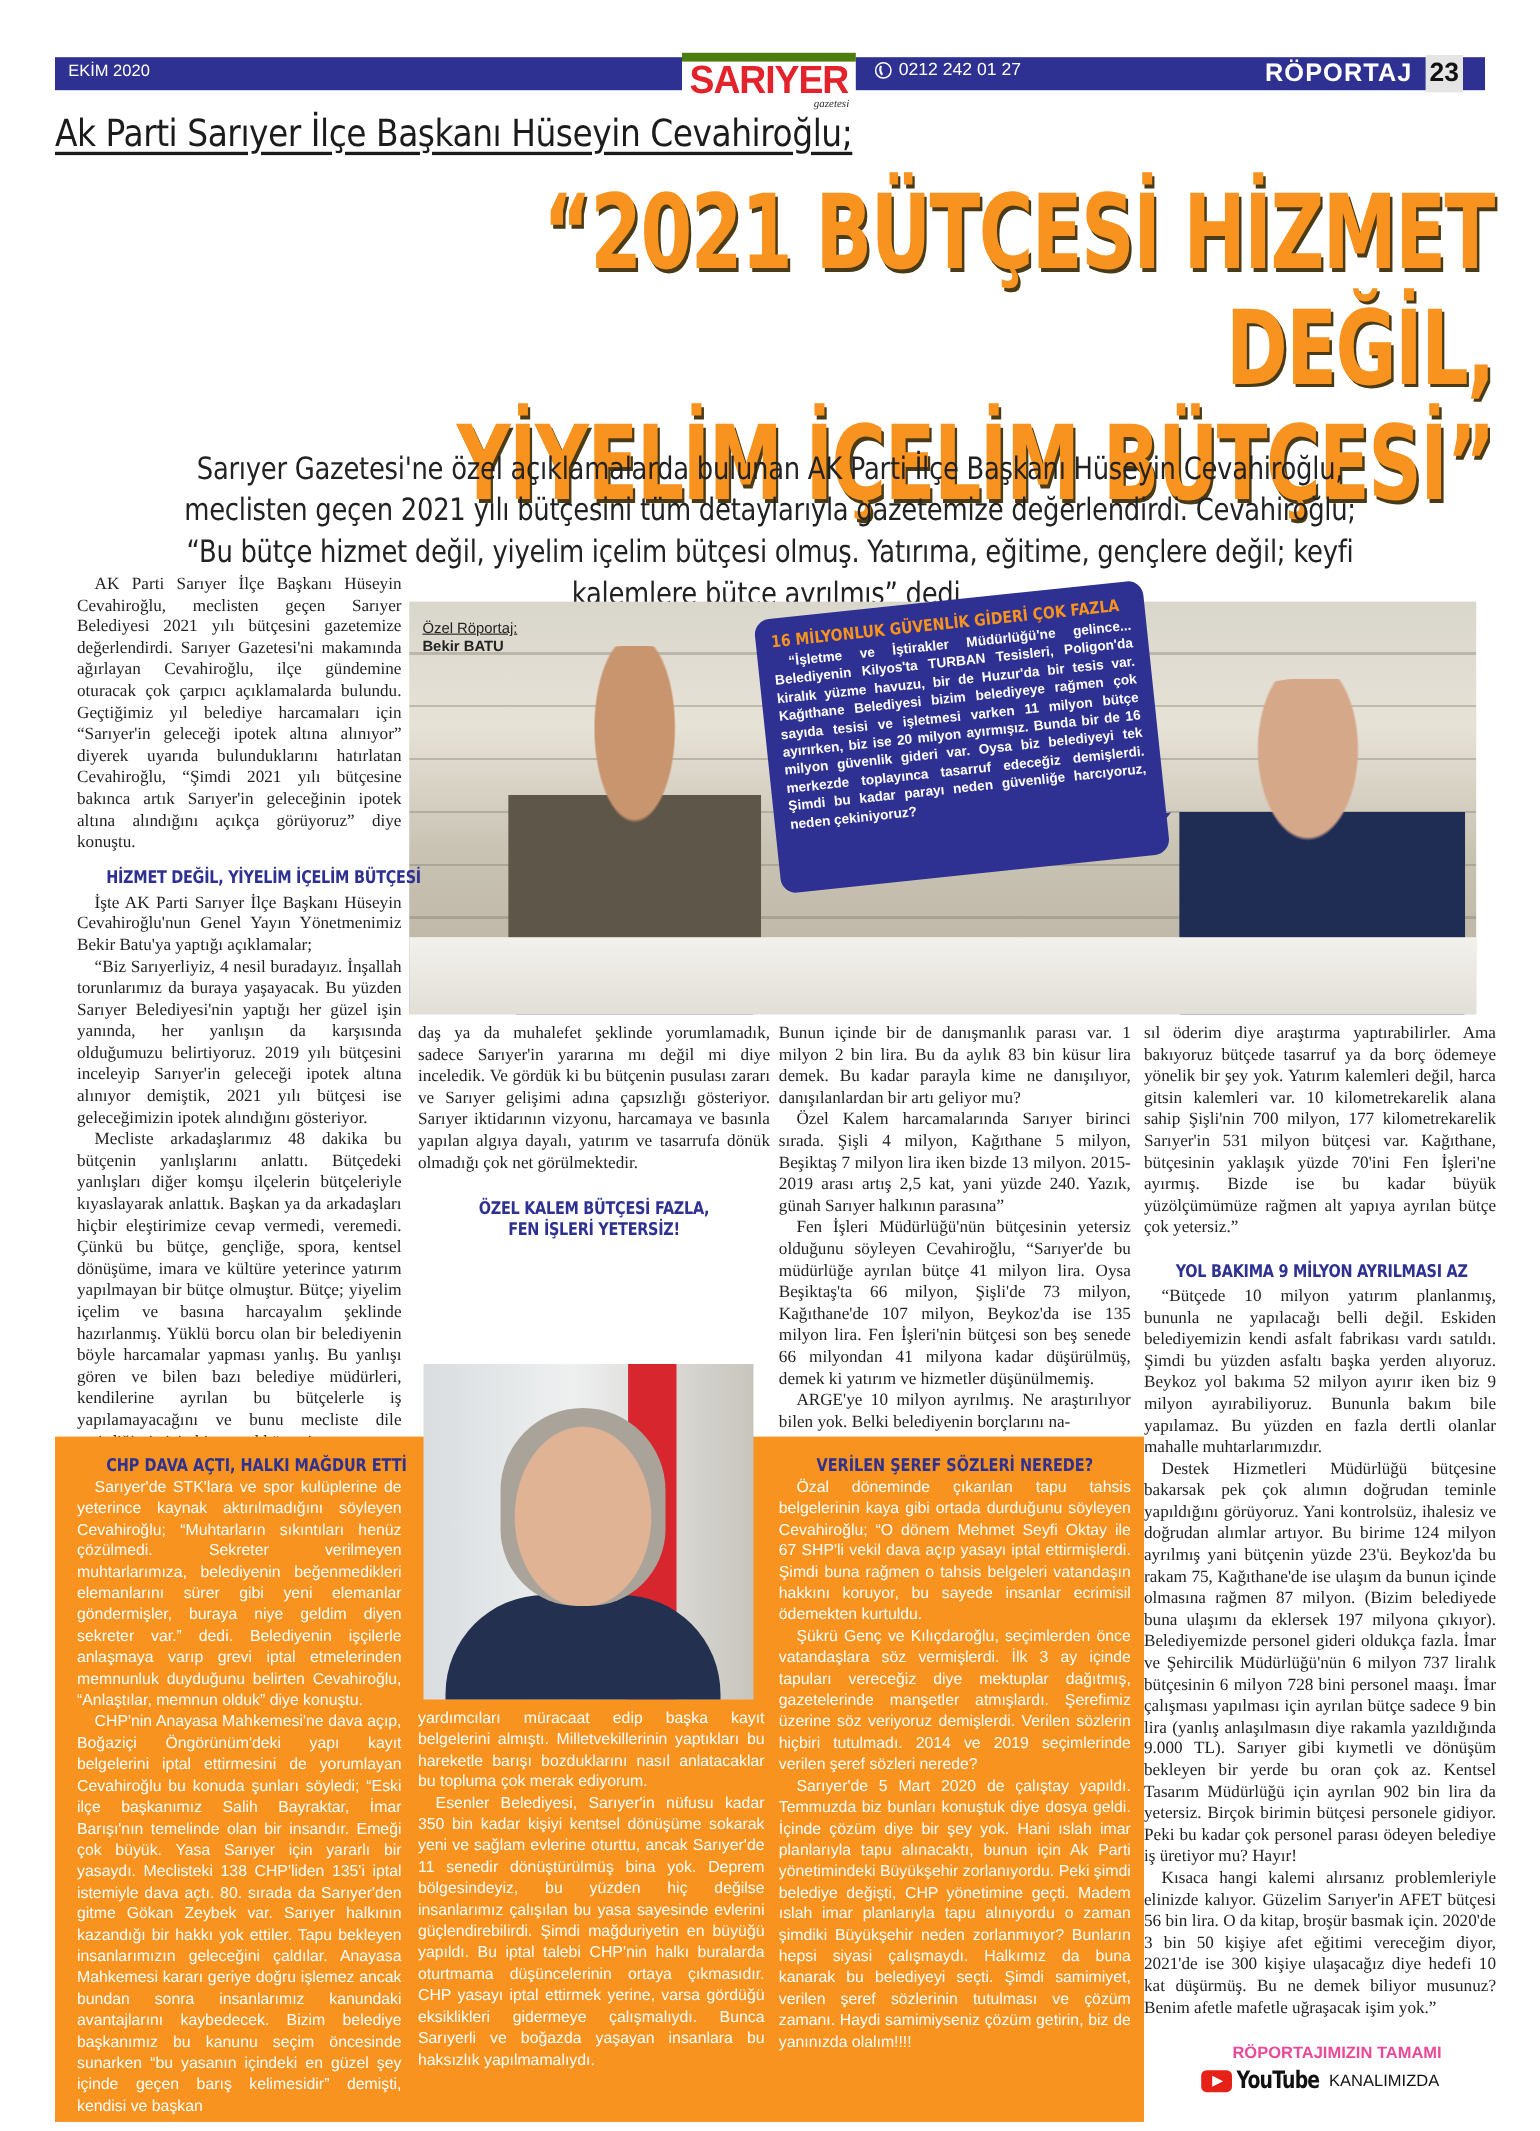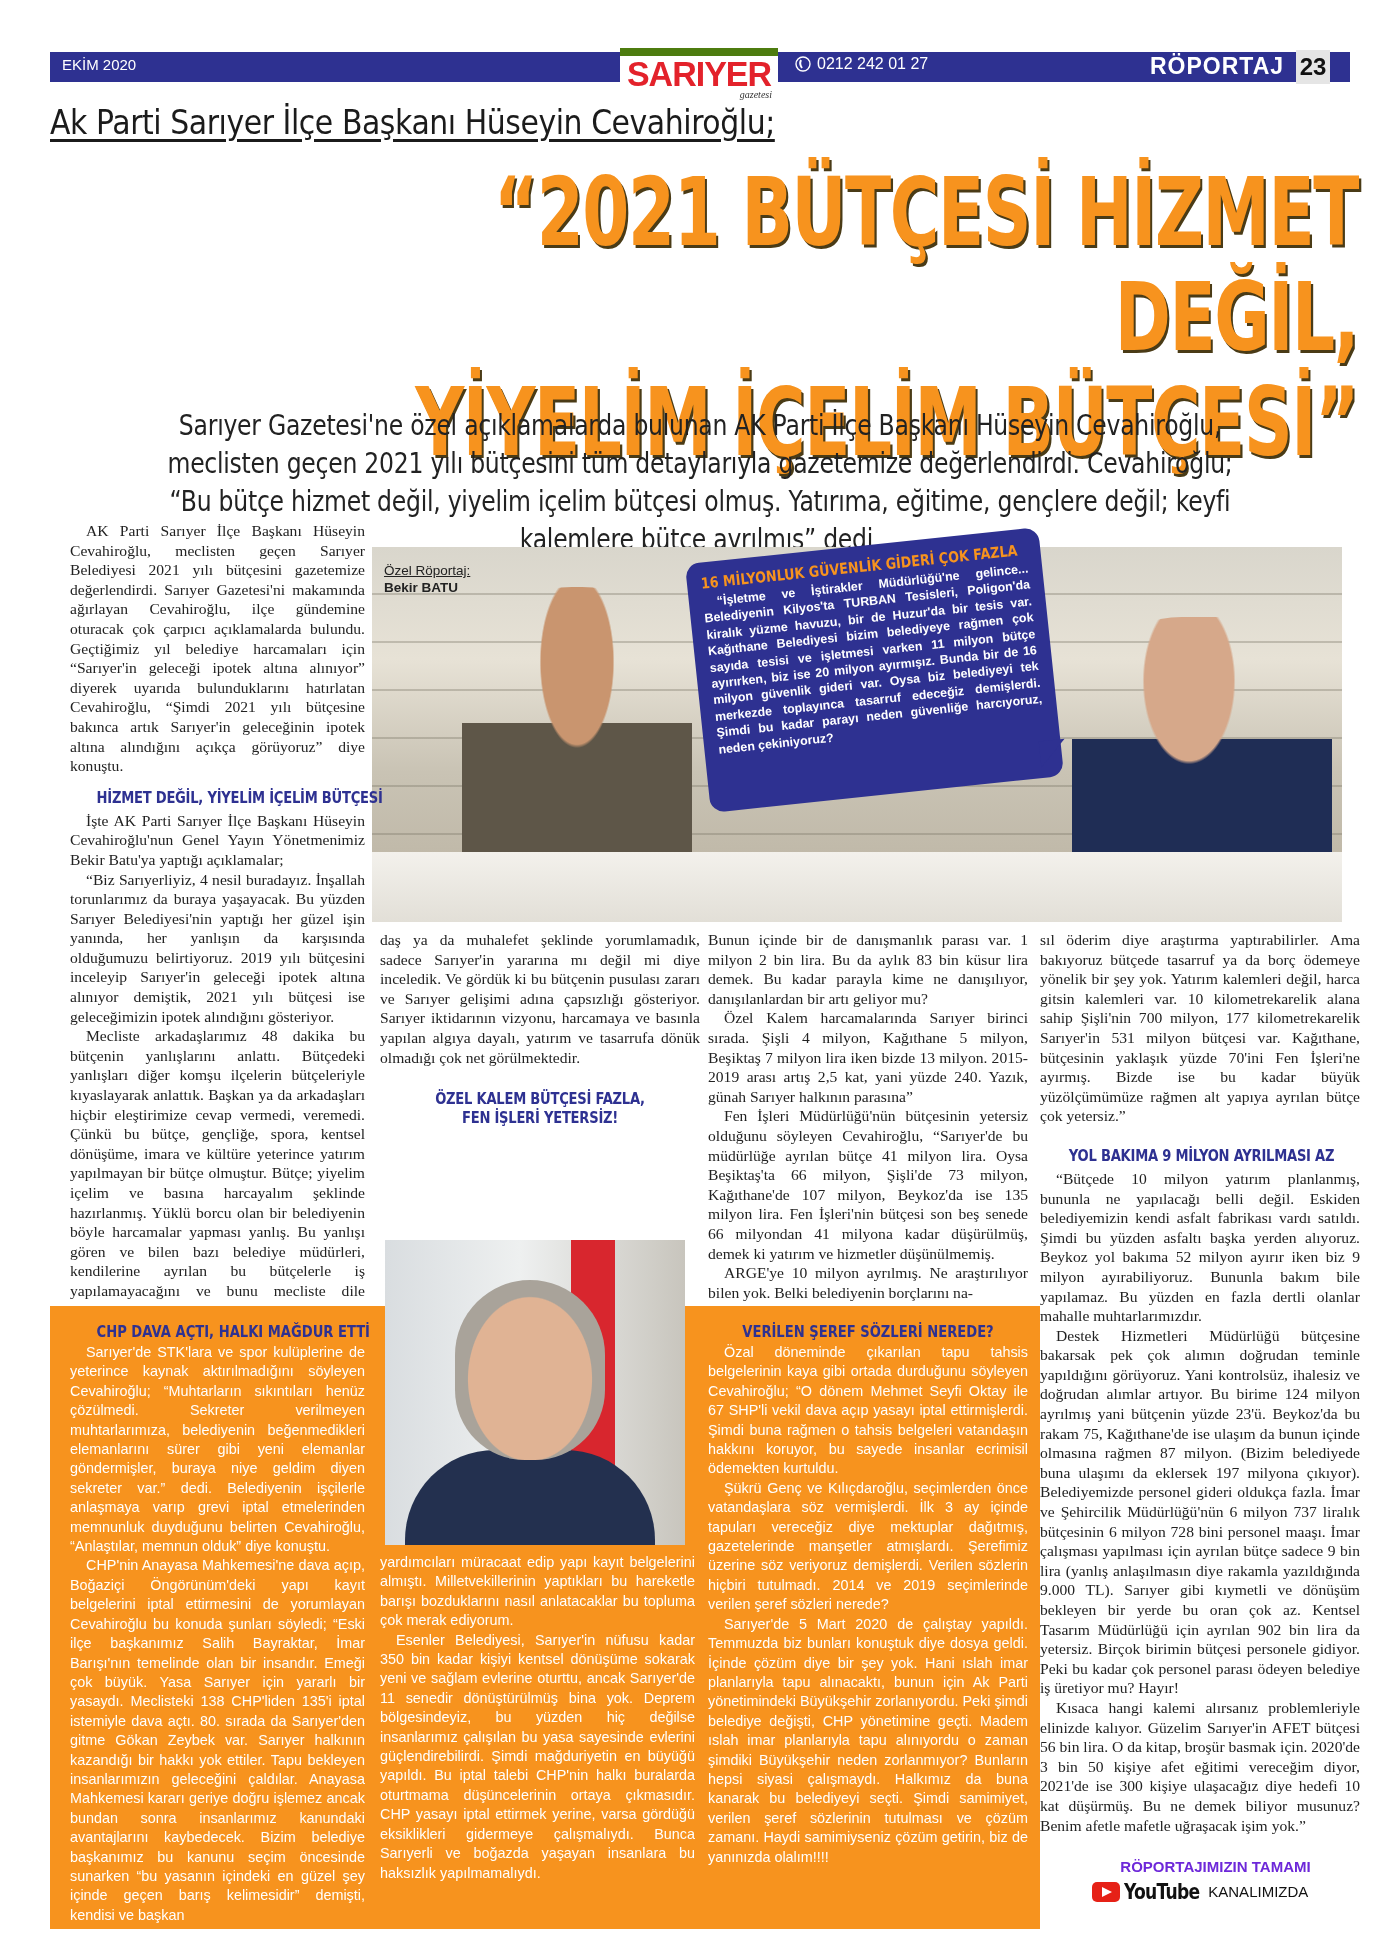--- a/index.html
+++ b/index.html
@@ -62,21 +62,21 @@
   .o1 { left: 70px; top: 1322px; width: 295px; }
   .o2 { left: 380px; top: 1553px; width: 315px; }
   .o3 { left: 708px; top: 1322px; width: 320px; }
 
   .photo2 { left: 385px; top: 1240px; width: 300px; height: 305px; overflow: hidden; background: linear-gradient(90deg,#d9dde0 0%,#eef0f0 45%,#c8c5bd 100%); }
   .photo2 .flag { position:absolute; right:70px; top:0; width:44px; height:305px; background:#d8262e; }
   .photo2 .head { position:absolute; left:70px; top:40px; width:150px; height:180px; border-radius:75px 75px 70px 70px; background: radial-gradient(ellipse at 50% 55%, #e0b394 0 58%, #a9a39a 59%); }
   .photo2 .suit { position:absolute; left:20px; top:210px; width:250px; height:120px; border-radius: 90px 90px 0 0; background:#23304f; }
 
   .cta { left: 1040px; top: 1858px; width: 320px; text-align: center; }
-  .cta .t1 { font: bold 15px "Liberation Sans", sans-serif; color: #6d28d9; padding-left: 31px; }
+  .cta .t1 { font: bold 15px "Liberation Sans", sans-serif; color: #ec4899; padding-left: 31px; }
   .cta .t2 { display:flex; align-items:center; justify-content:center; gap:4px; margin-top: 4px; }
   .yt-btn { width: 28px; height: 20px; background: #e62117; border-radius: 5px; position: relative; }
   .yt-btn:after { content:""; position:absolute; left:10px; top:5px; border-left: 10px solid #fff; border-top: 5px solid transparent; border-bottom: 5px solid transparent; }
   .yt-word { font: bold 22px "DejaVu Sans", sans-serif; color: #111; transform: scaleX(0.78); transform-origin: left; letter-spacing: -1px; margin-right: -16px; }
   .yt-tail { font: 15px "Liberation Sans", sans-serif; color: #111; }
 </style>
 </head>
 <body>
 
 <div class="abs hdr"></div>
@@ -164,21 +164,21 @@
   <div class="oh">CHP DAVA AÇTI, HALKI MAĞDUR ETTİ</div>
   <p>Sarıyer'de STK'lara ve spor kulüplerine de yeterince kaynak aktırılmadığını söyleyen Cevahiroğlu; “Muhtarların sıkıntıları henüz çözülmedi. Sekreter verilmeyen muhtarlarımıza, belediyenin beğenmedikleri elemanlarını sürer gibi yeni elemanlar göndermişler, buraya niye geldim diyen sekreter var.” dedi. Belediyenin işçilerle anlaşmaya varıp grevi iptal etmelerinden memnunluk duyduğunu belirten Cevahiroğlu, “Anlaştılar, memnun olduk” diye konuştu.</p>
   <p>CHP'nin Anayasa Mahkemesi'ne dava açıp, Boğaziçi Öngörünüm'deki yapı kayıt belgelerini iptal ettirmesini de yorumlayan Cevahiroğlu bu konuda şunları söyledi; “Eski ilçe başkanımız Salih Bayraktar, İmar Barışı'nın temelinde olan bir insandır. Emeği çok büyük. Yasa Sarıyer için yararlı bir yasaydı. Meclisteki 138 CHP'liden 135'i iptal istemiyle dava açtı. 80. sırada da Sarıyer'den gitme Gökan Zeybek var. Sarıyer halkının kazandığı bir hakkı yok ettiler. Tapu bekleyen insanlarımızın geleceğini çaldılar. Anayasa Mahkemesi kararı geriye doğru işlemez ancak bundan sonra insanlarımız kanundaki avantajlarını kaybedecek. Bizim belediye başkanımız bu kanunu seçim öncesinde sunarken “bu yasanın içindeki en güzel şey içinde geçen barış kelimesidir” demişti, kendisi ve başkan</p>
 </div>
 <div class="abs photo2">
   <div class="flag"></div>
   <div class="suit"></div>
   <div class="head"></div>
 </div>
 <div class="abs ocol o2">
-  <p style="text-indent:0">yardımcıları müracaat edip yapı kayıt belgelerini almıştı. Milletvekillerinin yaptıkları bu hareketle barışı bozduklarını nasıl anlatacaklar bu topluma çok merak ediyorum.</p>
+  <p style="text-indent:0">yardımcıları müracaat edip başka kayıt belgelerini almıştı. Milletvekillerinin yaptıkları bu hareketle barışı bozduklarını nasıl anlatacaklar bu topluma çok merak ediyorum.</p>
   <p>Esenler Belediyesi, Sarıyer'in nüfusu kadar 350 bin kadar kişiyi kentsel dönüşüme sokarak yeni ve sağlam evlerine oturttu, ancak Sarıyer'de 11 senedir dönüştürülmüş bina yok. Deprem bölgesindeyiz, bu yüzden hiç değilse insanlarımız çalışılan bu yasa sayesinde evlerini güçlendirebilirdi. Şimdi mağduriyetin en büyüğü yapıldı. Bu iptal talebi CHP'nin halkı buralarda oturtmama düşüncelerinin ortaya çıkmasıdır. CHP yasayı iptal ettirmek yerine, varsa gördüğü eksiklikleri gidermeye çalışmalıydı. Bunca Sarıyerli ve boğazda yaşayan insanlara bu haksızlık yapılmamalıydı.</p>
 </div>
 <div class="abs ocol o3">
   <div class="oh">VERİLEN ŞEREF SÖZLERİ NEREDE?</div>
   <p>Özal döneminde çıkarılan tapu tahsis belgelerinin kaya gibi ortada durduğunu söyleyen Cevahiroğlu; “O dönem Mehmet Seyfi Oktay ile 67 SHP'li vekil dava açıp yasayı iptal ettirmişlerdi. Şimdi buna rağmen o tahsis belgeleri vatandaşın hakkını koruyor, bu sayede insanlar ecrimisil ödemekten kurtuldu.</p>
   <p>Şükrü Genç ve Kılıçdaroğlu, seçimlerden önce vatandaşlara söz vermişlerdi. İlk 3 ay içinde tapuları vereceğiz diye mektuplar dağıtmış, gazetelerinde manşetler atmışlardı. Şerefimiz üzerine söz veriyoruz demişlerdi. Verilen sözlerin hiçbiri tutulmadı. 2014 ve 2019 seçimlerinde verilen şeref sözleri nerede?</p>
   <p>Sarıyer'de 5 Mart 2020 de çalıştay yapıldı. Temmuzda biz bunları konuştuk diye dosya geldi. İçinde çözüm diye bir şey yok. Hani ıslah imar planlarıyla tapu alınacaktı, bunun için Ak Parti yönetimindeki Büyükşehir zorlanıyordu. Peki şimdi belediye değişti, CHP yönetimine geçti. Madem ıslah imar planlarıyla tapu alınıyordu o zaman şimdiki Büyükşehir neden zorlanmıyor? Bunların hepsi siyasi çalışmaydı. Halkımız da buna kanarak bu belediyeyi seçti. Şimdi samimiyet, verilen şeref sözlerinin tutulması ve çözüm zamanı. Haydi samimiyseniz çözüm getirin, biz de yanınızda olalım!!!!</p>
 </div>
 
 <div class="abs cta">

